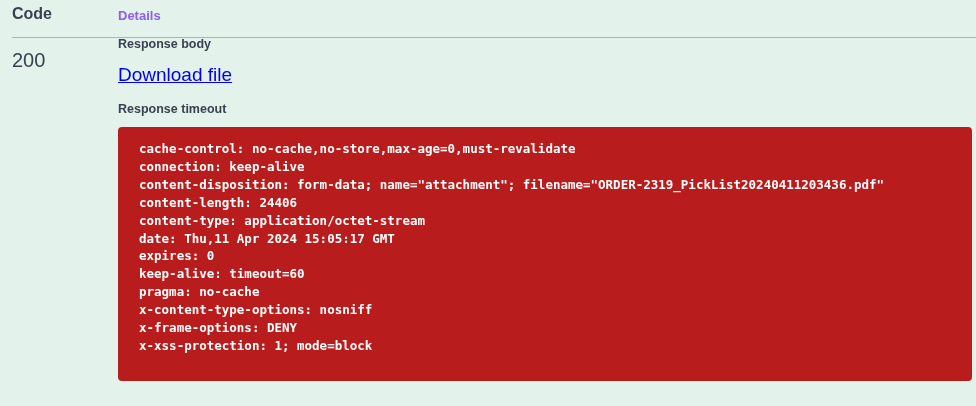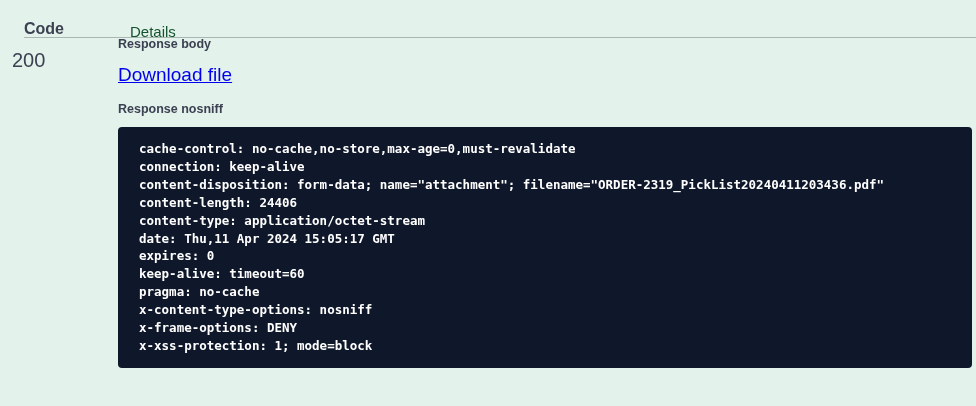--- a/index.html
+++ b/index.html
@@ -7,36 +7,36 @@
   body {
     background: #e3f2eb;
     font-family: "Liberation Sans", sans-serif;
     color: #3b4151;
   }
   .responses-table { width: 976px; height: 406px; }
 
   
   .responses-header {
     display: flex;
-    margin-left: 24px;
-    padding-top: 20px;
+    margin-left: 12px;
+    padding-top: 5px;
     height: 38px;
     border-bottom: 1px solid #a9b6b1;
   }
   .col-code { width: 106px; flex: 0 0 106px; }
   .col-details { flex: 1 1 auto; padding-right: 4px; }
   .th-code {
     font-size: 16px;
     font-weight: bold;
     color: #3b4151;
   }
   .th-details {
-    font-size: 15px;
-    font-weight: normal;
-    color: #14532d;
+    font-size: 13px;
+    font-weight: bold;
+    color: #8b5cf6;
     padding-top: 3px;
   }
 
   
   .response-row {
     display: flex;
     margin-left: 12px;
   }
   .status-code {
     font-size: 20px;
@@ -56,23 +56,23 @@
     display: inline-block;
     margin-top: 13px;
     font-size: 19px;
     color: #0100ee;
     text-decoration: underline;
     cursor: pointer;
     line-height: 22px;
   }
   .headers-block {
     margin-top: 11px;
-    background: #0f172a;
+    background: #b91c1c;
     border-radius: 4px;
-    padding: 13px 18px 13px 21px;
+    padding: 13px 18px 26px 21px;
     min-height: 237px;
     width: 100%;
   }
   .code-line {
     font-family: "DejaVu Sans Mono", monospace;
     font-size: 12.5px;
     font-weight: bold;
     line-height: 17.9px;
     color: #ffffff;
     white-space: pre;
@@ -89,19 +89,19 @@
   </div>
 
   <div class="response-row">
     <div class="col-code status-code">200</div>
 
     <div class="col-details">
       <h5 class="section-label label-body">Response body</h5>
 
       <a class="download-link" href="#">Download file</a>
 
-      <h5 class="section-label label-headers">Response nosniff</h5>
+      <h5 class="section-label label-headers">Response timeout</h5>
 
       <pre class="headers-block"><div class="code-line">cache-control: no-cache,no-store,max-age=0,must-revalidate</div><div class="code-line">connection: keep-alive</div><div class="code-line">content-disposition: form-data; name="attachment"; filename="ORDER-2319_PickList20240411203436.pdf"</div><div class="code-line">content-length: 24406</div><div class="code-line">content-type: application/octet-stream</div><div class="code-line">date: Thu,11 Apr 2024 15:05:17 GMT</div><div class="code-line">expires: 0</div><div class="code-line">keep-alive: timeout=60</div><div class="code-line">pragma: no-cache</div><div class="code-line">x-content-type-options: nosniff</div><div class="code-line">x-frame-options: DENY</div><div class="code-line">x-xss-protection: 1; mode=block</div></pre>
     </div>
   </div>
 
 </div>
 
 </body></html>

